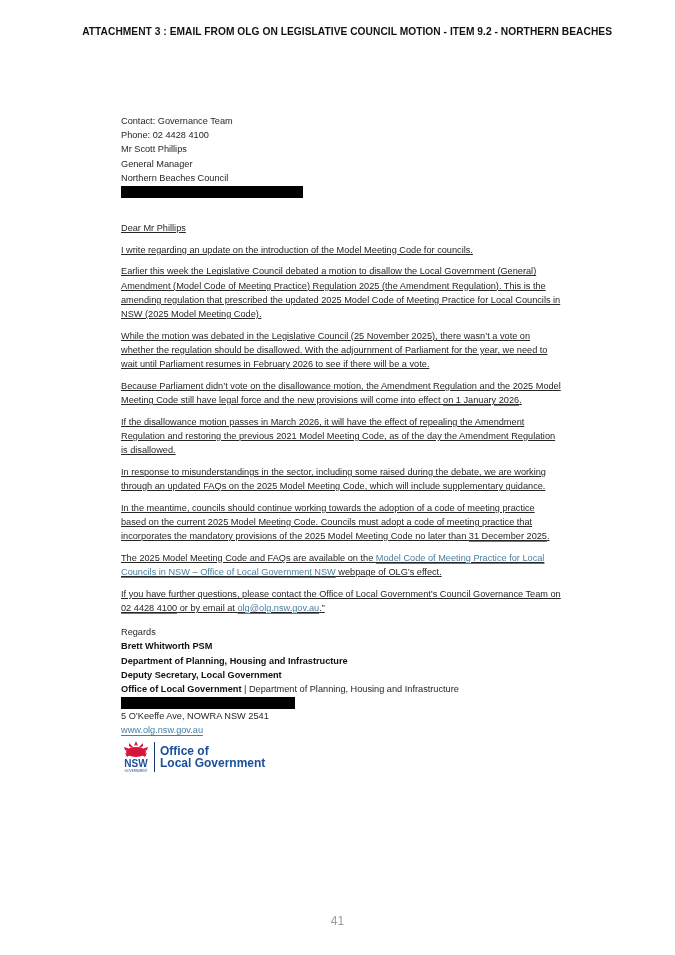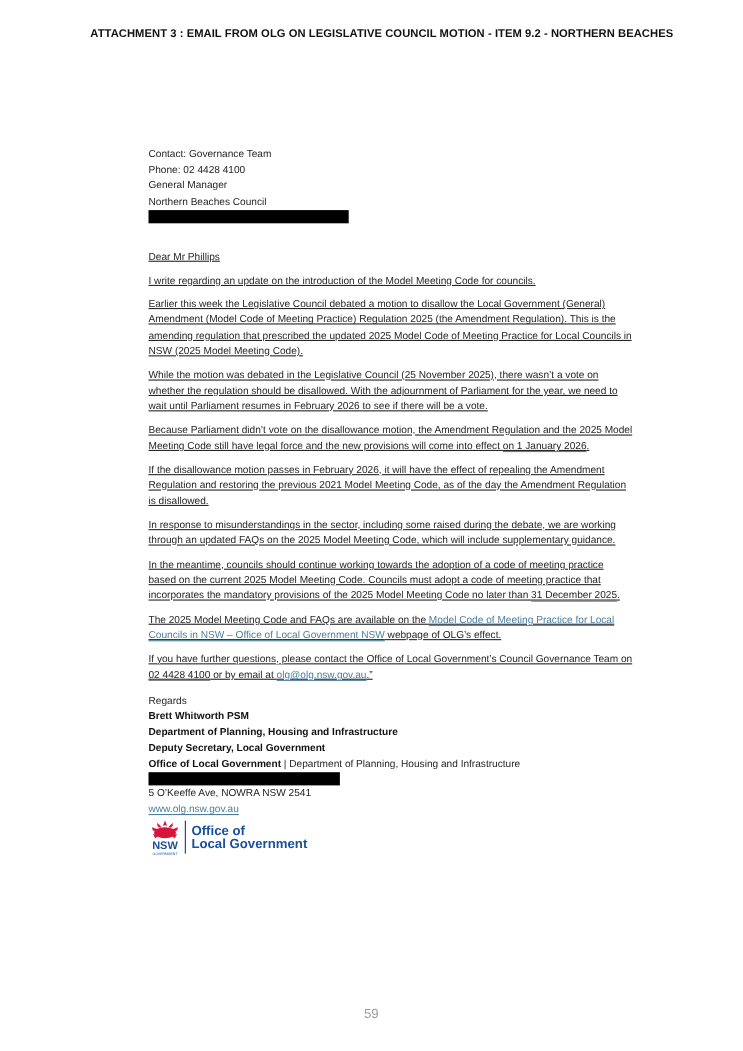--- a/index.html
+++ b/index.html
@@ -1,21 +1,21 @@
 <!DOCTYPE html>
 <html><head>
 <meta charset="utf-8">
 <style>
   html, body { margin: 0; padding: 0; background: #ffffff; }
   body { width: 675px; height: 955px; position: relative; overflow: hidden;
          font-family: "Liberation Sans", sans-serif; color: #1f1f1f; }
   .header { position: absolute; top: 26px; right: 63px; text-align: right;
             font-weight: bold; font-size: 10.2px; line-height: 12.5px; color: #111; letter-spacing: 0.05px; }
-  .letter { position: absolute; left: 135px; top: 114px; width: 440px;
-            font-size: 9.2px; line-height: 14.2px; color: #262626; margin-top: 19px; }
+  .letter { position: absolute; left: 121px; top: 114px; width: 440px;
+            font-size: 9.2px; line-height: 14.2px; color: #262626; }
   .contact div { white-space: nowrap; }
   .redact { background: #000; height: 12px; margin-top: 1px; }
   .redact.r1 { width: 182px; }
   .redact.r2 { width: 174px; }
   p { margin: 0 0 7.5px 0; text-decoration: underline; }
   .salutation { margin-top: 23px; margin-bottom: 7.5px; }
   .u { text-decoration: underline; text-decoration-color: #777; text-underline-offset: 1.5px; }
   a.link { color: #4a7fa0; text-decoration: underline; text-underline-offset: 1.5px; }
   .sig { margin-top: 10px; }
   .sig div { white-space: nowrap; }
@@ -32,31 +32,32 @@
 <body>
 
 <div class="header">
   <div>ATTACHMENT 3 : EMAIL FROM OLG ON LEGISLATIVE COUNCIL MOTION - ITEM 9.2 - NORTHERN BEACHES</div>
 </div>
 
 <div class="letter">
   <div class="contact">
     <div>Contact: Governance Team</div>
     <div>Phone: 02 4428 4100</div>
+    <div>Mr Scott Phillips</div>
     <div>General Manager</div>
     <div>Northern Beaches Council</div>
     <div class="redact r1"></div>
   </div>
 
   <p class="salutation">Dear Mr Phillips</p>
   <p>I write regarding an update on the introduction of the Model Meeting Code for councils.</p>
   <p>Earlier this week the Legislative Council debated a motion to disallow the Local Government (General) Amendment (Model Code of Meeting Practice) Regulation 2025 (the Amendment Regulation). This is the amending regulation that prescribed the updated 2025 Model Code of Meeting Practice for Local Councils in NSW (2025 Model Meeting Code).</p>
   <p>While the motion was debated in the Legislative Council (25 November 2025), there wasn’t a vote on whether the regulation should be disallowed. With the adjournment of Parliament for the year, we need to wait until Parliament resumes in February 2026 to see if there will be a vote.</p>
   <p><span>Because Parliament didn’t vote on the disallowance motion, the Amendment Regulation and the 2025 Model Meeting Code still have legal force and the new provisions will come into effect </span><span class="u">on 1 January 2026</span><span>.</span></p>
-  <p>If the disallowance motion passes in February 2026, it will have the effect of repealing the Amendment Regulation and restoring the previous 2021 Model Meeting Code, as of the day the Amendment Regulation is disallowed.</p>
+  <p>If the disallowance motion passes in March 2026, it will have the effect of repealing the Amendment Regulation and restoring the previous 2021 Model Meeting Code, as of the day the Amendment Regulation is disallowed.</p>
   <p>In response to misunderstandings in the sector, including some raised during the debate, we are working through an updated FAQs on the 2025 Model Meeting Code, which will include supplementary guidance.</p>
   <p><span>In the meantime, councils should continue working towards the adoption of a code of meeting practice based on the current 2025 Model Meeting Code. Councils must adopt a code of meeting practice that incorporates the mandatory provisions of the 2025 Model Meeting Code no later than </span><span class="u">31 December 2025</span><span>.</span></p>
   <p><span>The 2025 Model Meeting Code and FAQs are available on the </span><a class="link">Model Code of Meeting Practice for Local Councils in NSW – Office of Local Government NSW</a><span> webpage of OLG’s effect.</span></p>
   <p><span>If you have further questions, please contact the Office of Local Government’s Council Governance Team on </span><span class="u">02 4428 4100</span><span> or by email at </span><a class="link">olg@olg.nsw.gov.au</a><span>.”</span></p>
 
   <div class="sig">
     <div>Regards</div>
     <div class="bold">Brett Whitworth PSM</div>
     <div class="bold">Department of Planning, Housing and Infrastructure</div>
     <div class="bold">Deputy Secretary, Local Government</div>
@@ -84,13 +85,13 @@
       </div>
       <div class="sep"></div>
       <div class="olg">
         <div>Office of</div>
         <div>Local Government</div>
       </div>
     </div>
   </div>
 </div>
 
-<div class="page-number">59</div>
+<div class="page-number">41</div>
 
 </body></html>

